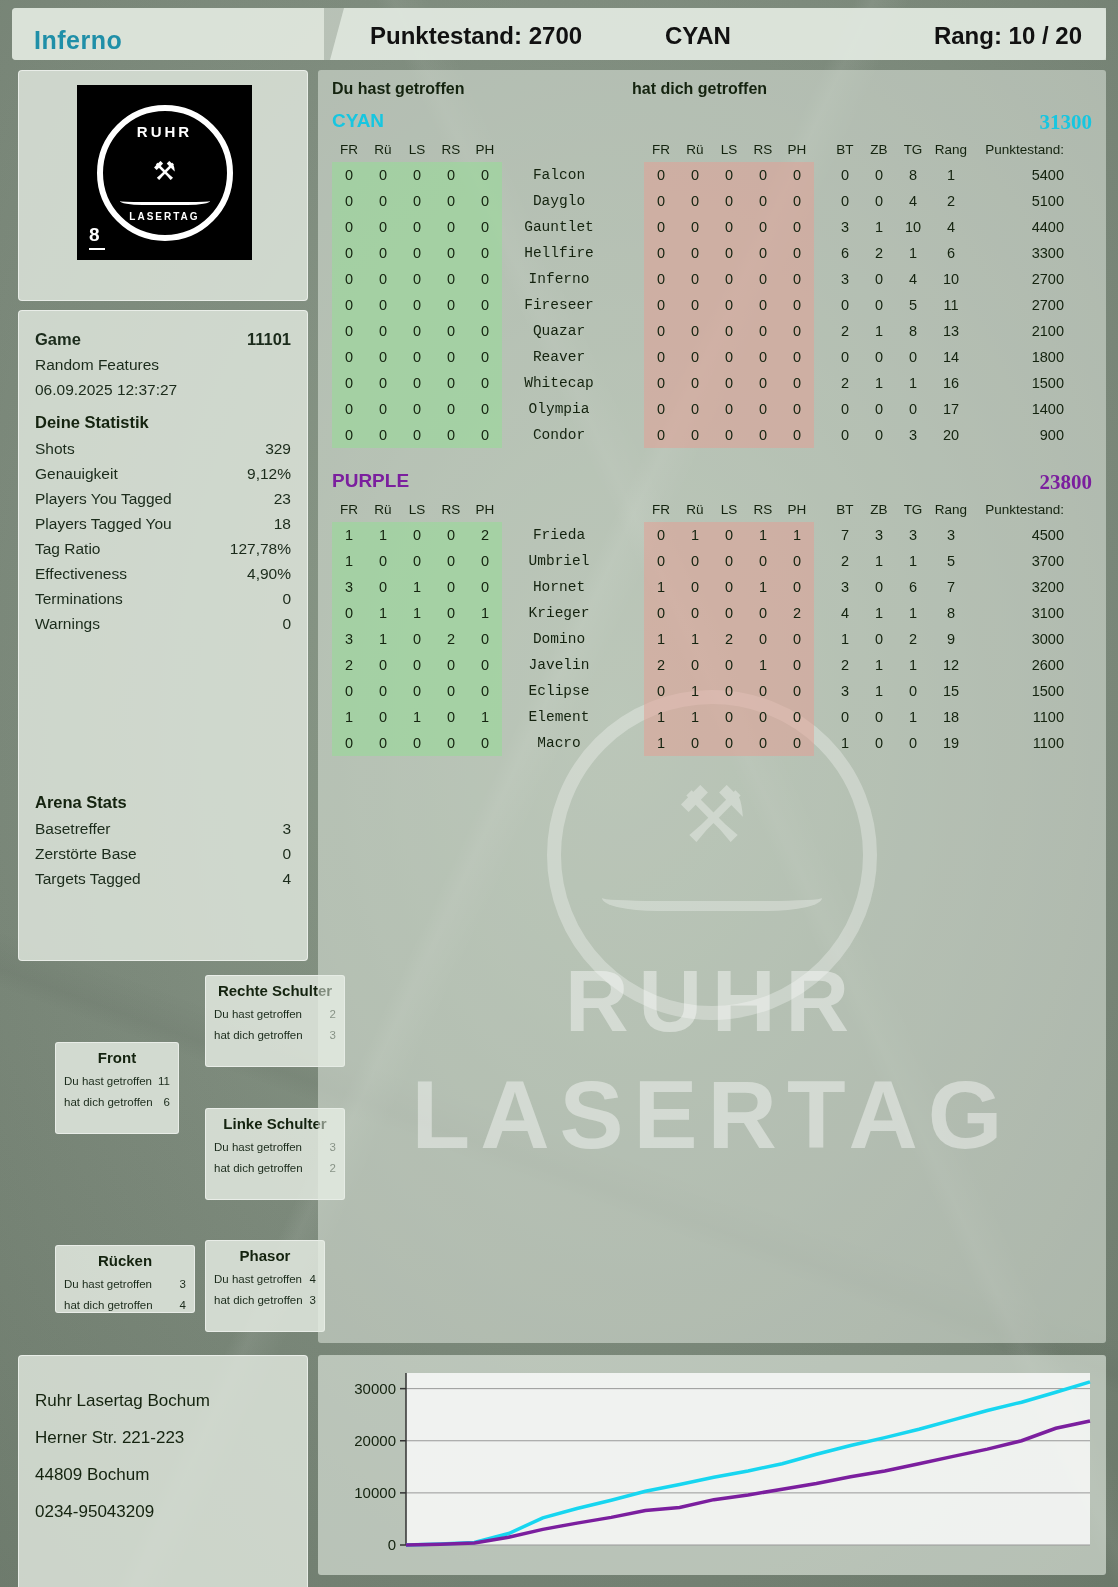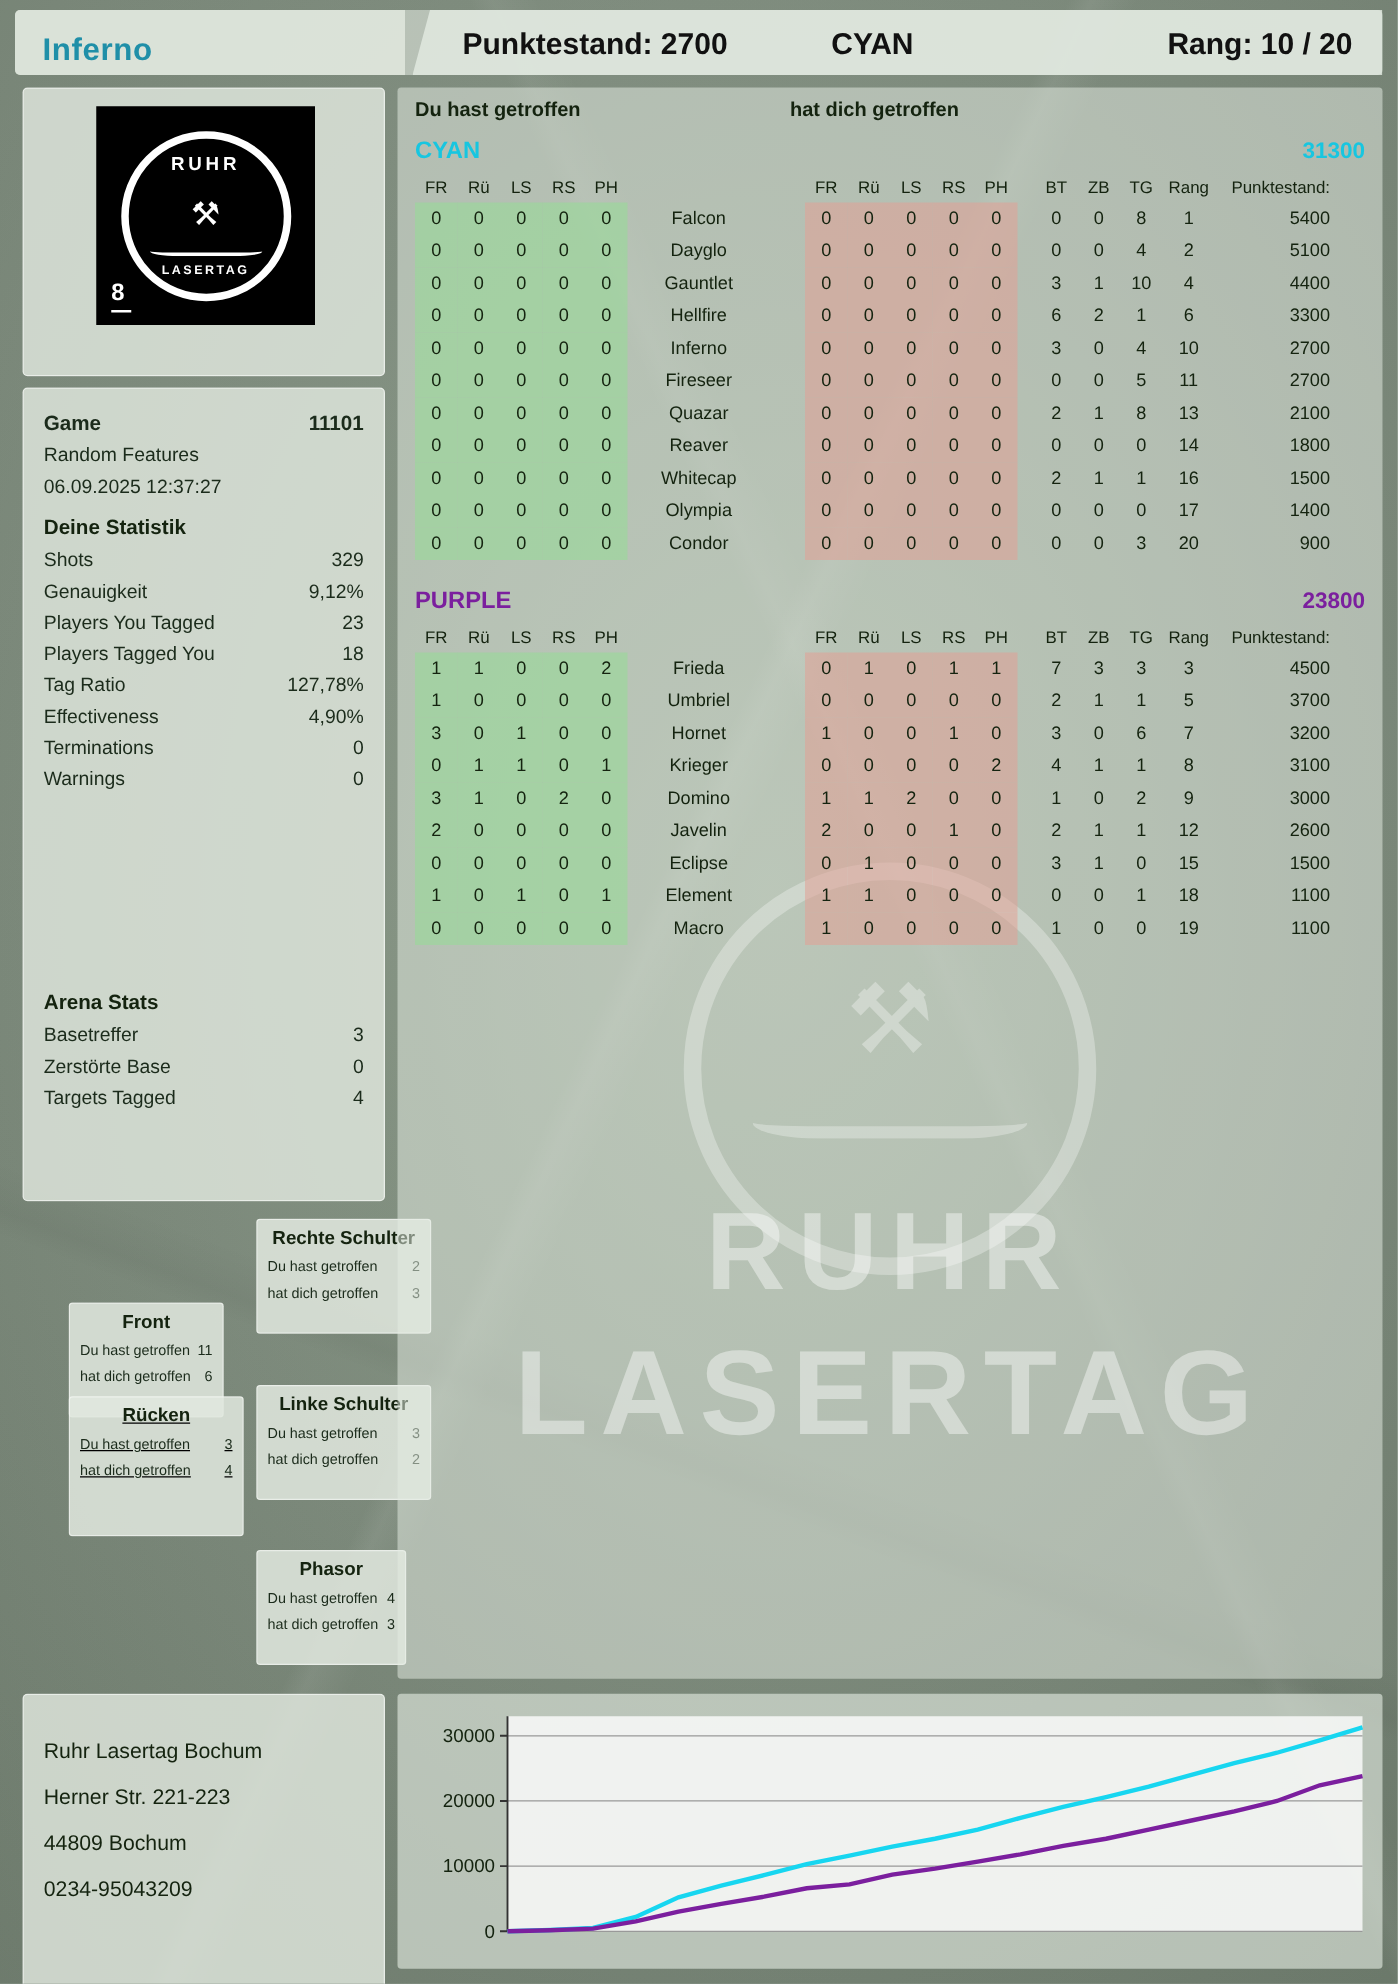--- a/index.html
+++ b/index.html
@@ -88,21 +88,21 @@
   .sec-title { font-size:16.5px; font-weight:bold; color:#14230f; margin:14px 0 8px; }
   .plain { font-size:15.5px; color:#1b2b1b; margin:7px 0; }
 
   
   .bp { position:absolute; background:rgba(225,232,222,0.86); border:1px solid rgba(255,255,255,0.5); border-radius:3px; padding:6px 8px;margin-left:37px;}
   .bp .bp-title{ text-align:center; font-weight:bold; font-size:15px; color:#14230f; margin-bottom:5px;}
   .bp .bp-row{ display:flex; justify-content:space-between; font-size:11.5px; color:#1b2b1b; margin:9px 0;}
   #bp-front { left:18px; top:1042px; width:124px; height:92px;}
   #bp-rs    { left:168px; top:975px; width:140px; height:92px;}
   #bp-ls    { left:168px; top:1108px; width:140px; height:92px;}
-  #bp-back  { left:18px; top:1117px; width:140px; height:112px;text-decoration:underline;}
+  #bp-back  { left:18px; top:1245px; width:140px; height:68px;}
   #bp-ph    { left:168px; top:1240px; width:120px; height:92px;}
 
   #addr-panel { left:18px; top:1355px; width:290px; height:256px; padding:18px 16px;}
   #addr-panel .line{ font-size:17px; color:#14230f; margin:17px 0;}
 
   
   #score-panel {
     position:absolute; left:318px; top:70px; width:788px; height:1273px;
     background:rgba(228,235,226,0.52); border-radius:3px;
   }
@@ -139,27 +139,27 @@
     font-family:"Liberation Serif", serif;
     font-size:40px; color:rgba(255,255,255,0.45); white-space:nowrap;
   }
 
   #score-inner { position:absolute; inset:0; padding:10px 14px; }
   .hdr-you  { position:absolute; left:14px;  top:10px; font-size:16px; font-weight:bold; color:#14230f;}
   .hdr-them { position:absolute; left:314px; top:10px; font-size:16px; font-weight:bold; color:#14230f;}
 
   .teamblock { position:absolute; left:0; width:788px; }
   .teamname { position:absolute; left:14px; font-size:19px; font-weight:bold; }
-  .teamtotal { position:absolute; right:14px; font-size:18px; font-weight:bold; }
+  .teamtotal { position:absolute; right:14px; font-size:21px; font-weight:bold;font-family:Liberation Serif, serif; }
   table.sc { border-collapse:collapse; position:absolute; left:14px; }
   table.sc td, table.sc th { font-size:14.5px; color:#14230f; font-weight:normal; text-align:center; padding:0; height:26px;}
   table.sc th { font-size:13.5px; }
   .c-g { background:rgba(150,220,150,0.55); width:34px; }
   .c-r { background:rgba(225,160,150,0.55); width:34px; }
-  .c-name { width:128px; text-align:center; padding-right:14px !important; font-size:15.5px;}
+  .c-name { width:128px; text-align:center; padding-right:14px !important; font-size:15.5px;font-family:Liberation Mono, monospace;}
   .c-gap { width:14px; }
   .c-num { width:34px; }
   .c-rang{ width:42px; }
   .c-pts { width:96px; text-align:right !important; padding-right:4px !important;}
   .ptsheader{ font-size:13.5px; }
 
   
   #chart-panel { position:absolute; left:318px; top:1355px; width:788px; height:220px;
     background:rgba(228,235,226,0.62); border-radius:3px; }
   #chart-svg { position:absolute; left:0; top:0; }

